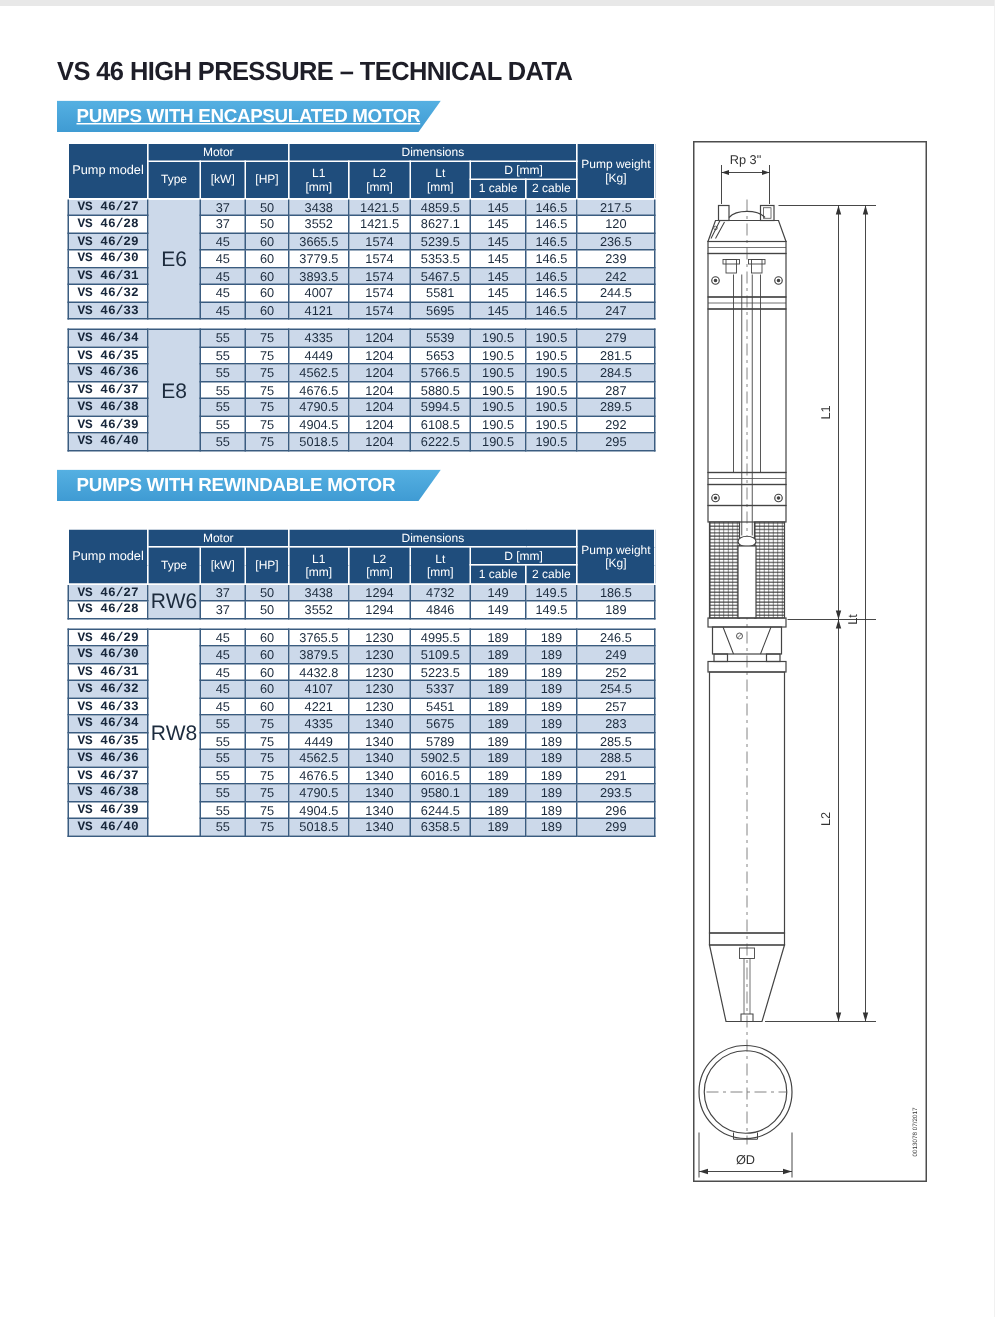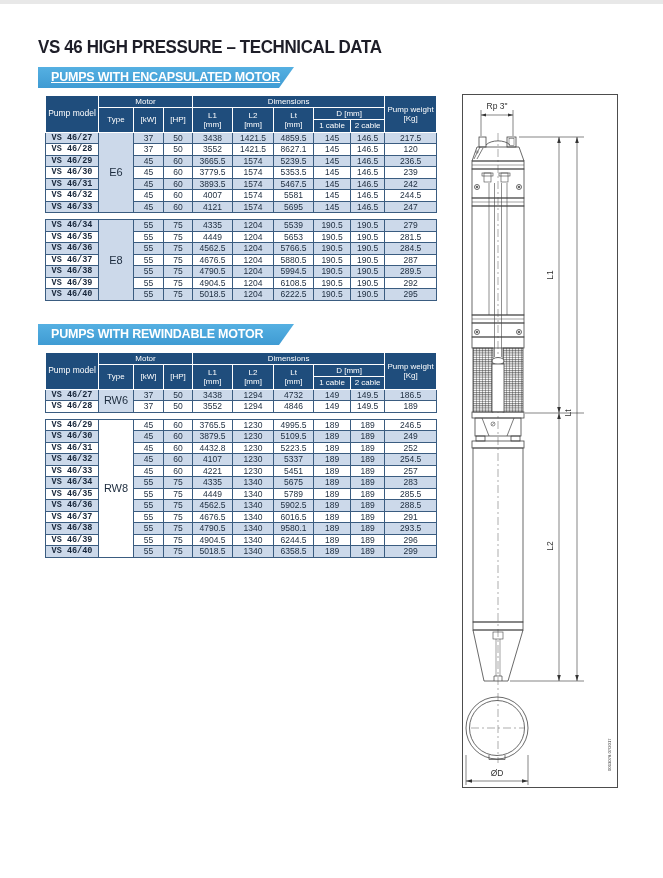--- a/index.html
+++ b/index.html
@@ -10,35 +10,35 @@
   .title{position:absolute;left:38px;top:33px;font-size:17.5px;font-weight:bold;
          color:#1e1e28;letter-spacing:-0.4px;transform:scaleX(.97);transform-origin:left;}
 
   
   .banner{position:absolute;left:38px;height:21px;width:243px;
           background:linear-gradient(180deg,var(--banner-light) 0%,var(--banner-dark) 100%);
           clip-path:polygon(0 0,100% 0,calc(100% - 15px) 100%,0 100%);
           color:#fff;font-size:12.5px;font-weight:bold;line-height:21px;
           padding-left:13px;letter-spacing:-0.2px;}
   .banner1{top:63px;text-decoration:underline;}
-  .banner2{top:320px;}
+  .banner2{top:309px;}
 
   
   .tbl-wrap{position:absolute;left:45px;}
   .tbl1{top:91px;} .tbl2{top:348px;}
   table.data{border-collapse:collapse;table-layout:fixed;width:391px;}
   table.data th{background:var(--navy);color:#fff;border:1px solid #fff;
       font-weight:normal;font-size:8px;line-height:1.15;padding:1px 0;text-align:center;}
   table.data th.big{font-size:8.5px;}
   table.data td{border:1px solid #3a5c80;font-size:8.5px;color:#1c2b3d;
       text-align:center;padding:0;height:10.5px;line-height:10.5px;background:#fff;
       white-space:nowrap;overflow:hidden;}
   table.data td.model{font-weight:bold;color:#17263a;font-family:Liberation Mono, monospace;}
   table.data tr.shaded td{background:var(--rowblue);}
-  table.data td.typecell{background:#fff;font-size:11px;}
+  table.data td.typecell{background:#fff;font-size:14px;}
   table.data td.typecell.tshaded{background:var(--rowblue);}
   table.data tr.gap td{border:none;background:#fff;height:6px;line-height:6px;}
 
   
   .panel{position:absolute;left:462px;top:90px;width:156px;height:694px;
          border:1px solid #4d4d4d;box-sizing:border-box;background:#fff;}
   .panel svg{display:block;}
   svg text{font-family:"Liberation Sans",sans-serif;fill:#333;}
 </style>
 </head>

